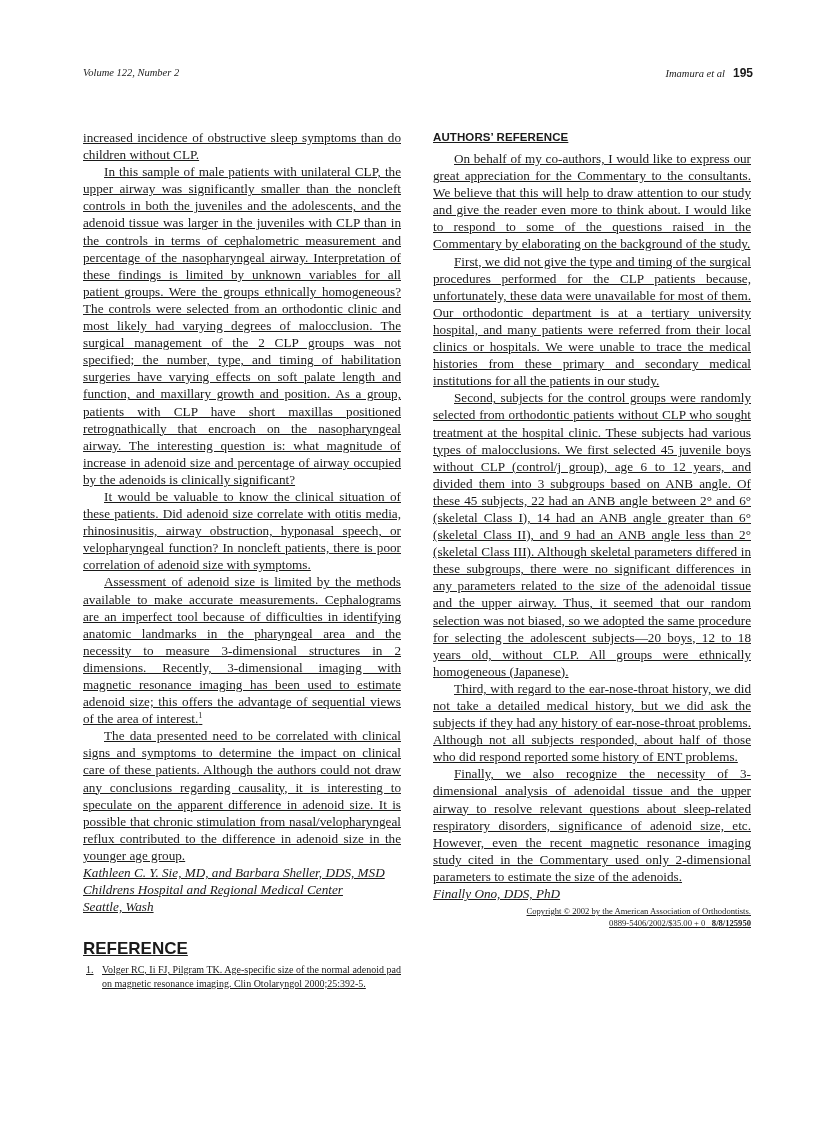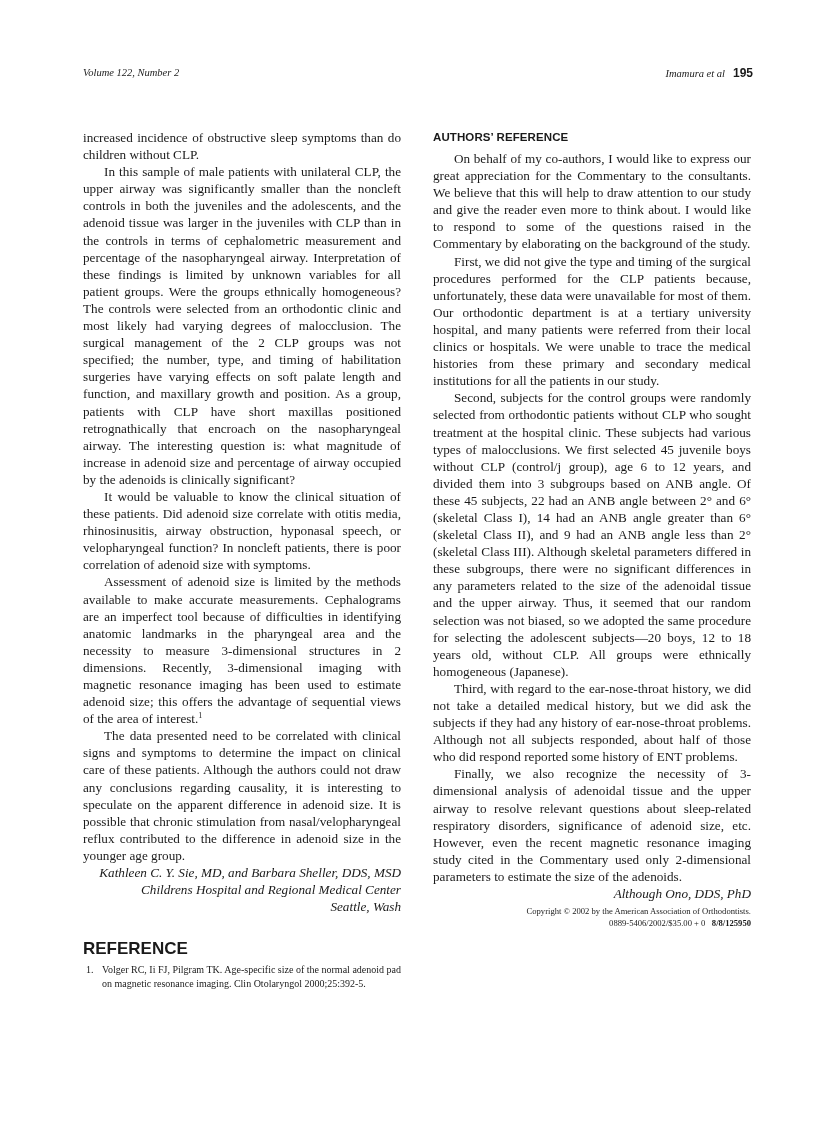--- a/index.html
+++ b/index.html
@@ -5,29 +5,29 @@
   html, body { margin: 0; padding: 0; background: #ffffff; }
   body { width: 836px; height: 1122px; position: relative; overflow: hidden; color: #1a1a1a; }
   .serif { font-family: "Liberation Serif", "DejaVu Serif", serif; }
 
   .header { position: absolute; top: 66px; left: 83px; width: 670px; height: 34px; }
   .header .left { position: absolute; left: 0; top: 0; font-style: italic; font-size: 10.5px; line-height: 14.5px; color: #222; }
   .header .right { position: absolute; right: 0; top: 0; font-size: 10.5px; line-height: 14.5px; }
   .header .right .authors { font-style: italic; margin-right: 8px; }
   .header .right .page { font-family: "Liberation Sans", "DejaVu Sans", sans-serif; font-weight: bold; font-size: 12px; }
 
-  .col { position: absolute; top: 129px; width: 318px; font-size: 13.2px; line-height: 17.1px; text-align: justify; }
+  .col { position: absolute; top: 129px; width: 318px; font-size: 13.2px; line-height: 17.1px; text-align: justify; text-decoration: underline; }
   .col-left { left: 83px; }
   .col-right { left: 433px; }
   .col p { margin: 0; text-indent: 0; }
   .col p.ind { text-indent: 21px; }
   .col p.first { text-indent: 0; }
 
   .section-head { font-family: "Liberation Sans", "DejaVu Sans", sans-serif; font-weight: bold; font-size: 11.5px; line-height: 17px; margin: 0 0 4px 0; letter-spacing: 0.1px; }
-  .sig { text-align: right; font-style: italic; margin: 0; line-height: 17px; }
+  .sig { font-style: italic; margin: 0; line-height: 17px; }
   sup { font-size: 8px; line-height: 0; vertical-align: 5px; }
 
   .ref-head { font-family: "Liberation Sans", "DejaVu Sans", sans-serif; font-weight: bold; font-size: 17px; margin: 26px 0 6px 0; line-height: 16px; }
   .ref-item { display: flex; font-size: 10px; line-height: 13.5px; text-align: justify; }
   .ref-item .num { width: 16px; flex-shrink: 0; text-align: left; padding-left: 3px; }
   .ref-item .txt { flex: 1; }
 
   .copyright { font-size: 8.6px; line-height: 12px; margin-top: 3px; text-align: right; }
   .copyright .bold { font-weight: bold; margin-top: 20px; }
 </style>
@@ -61,18 +61,18 @@
   </div>
 </div>
 
 <div class="col col-right serif">
   <div class="section-head">AUTHORS’ REFERENCE</div>
   <p class="ind">On behalf of my co-authors, I would like to express our great appreciation for the Commentary to the consultants. We believe that this will help to draw attention to our study and give the reader even more to think about. I would like to respond to some of the questions raised in the Commentary by elaborating on the background of the study.</p>
   <p class="ind">First, we did not give the type and timing of the surgical procedures performed for the CLP patients because, unfortunately, these data were unavailable for most of them. Our orthodontic department is at a tertiary university hospital, and many patients were referred from their local clinics or hospitals. We were unable to trace the medical histories from these primary and secondary medical institutions for all the patients in our study.</p>
   <p class="ind">Second, subjects for the control groups were randomly selected from orthodontic patients without CLP who sought treatment at the hospital clinic. These subjects had various types of malocclusions. We first selected 45 juvenile boys without CLP (control/j group), age 6 to 12 years, and divided them into 3 subgroups based on ANB angle. Of these 45 subjects, 22 had an ANB angle between 2° and 6° (skeletal Class I), 14 had an ANB angle greater than 6° (skeletal Class II), and 9 had an ANB angle less than 2° (skeletal Class III). Although skeletal parameters differed in these subgroups, there were no significant differences in any parameters related to the size of the adenoidal tissue and the upper airway. Thus, it seemed that our random selection was not biased, so we adopted the same procedure for selecting the adolescent subjects—20 boys, 12 to 18 years old, without CLP. All groups were ethnically homogeneous (Japanese).</p>
   <p class="ind">Third, with regard to the ear-nose-throat history, we did not take a detailed medical history, but we did ask the subjects if they had any history of ear-nose-throat problems. Although not all subjects responded, about half of those who did respond reported some history of ENT problems.</p>
   <p class="ind">Finally, we also recognize the necessity of 3-dimensional analysis of adenoidal tissue and the upper airway to resolve relevant questions about sleep-related respiratory disorders, significance of adenoid size, etc. However, even the recent magnetic resonance imaging study cited in the Commentary used only 2-dimensional parameters to estimate the size of the adenoids.</p>
-  <p class="sig">Although Ono, DDS, PhD</p>
+  <p class="sig">Finally Ono, DDS, PhD</p>
   <div class="copyright">
     <div>Copyright © 2002 by the American Association of Orthodontists.</div>
     <div><span>0889-5406/2002/$35.00 + 0</span>&nbsp;&nbsp;&nbsp;<span class="bold">8/8/125950</span></div>
   </div>
 </div>
 
 </body></html>

